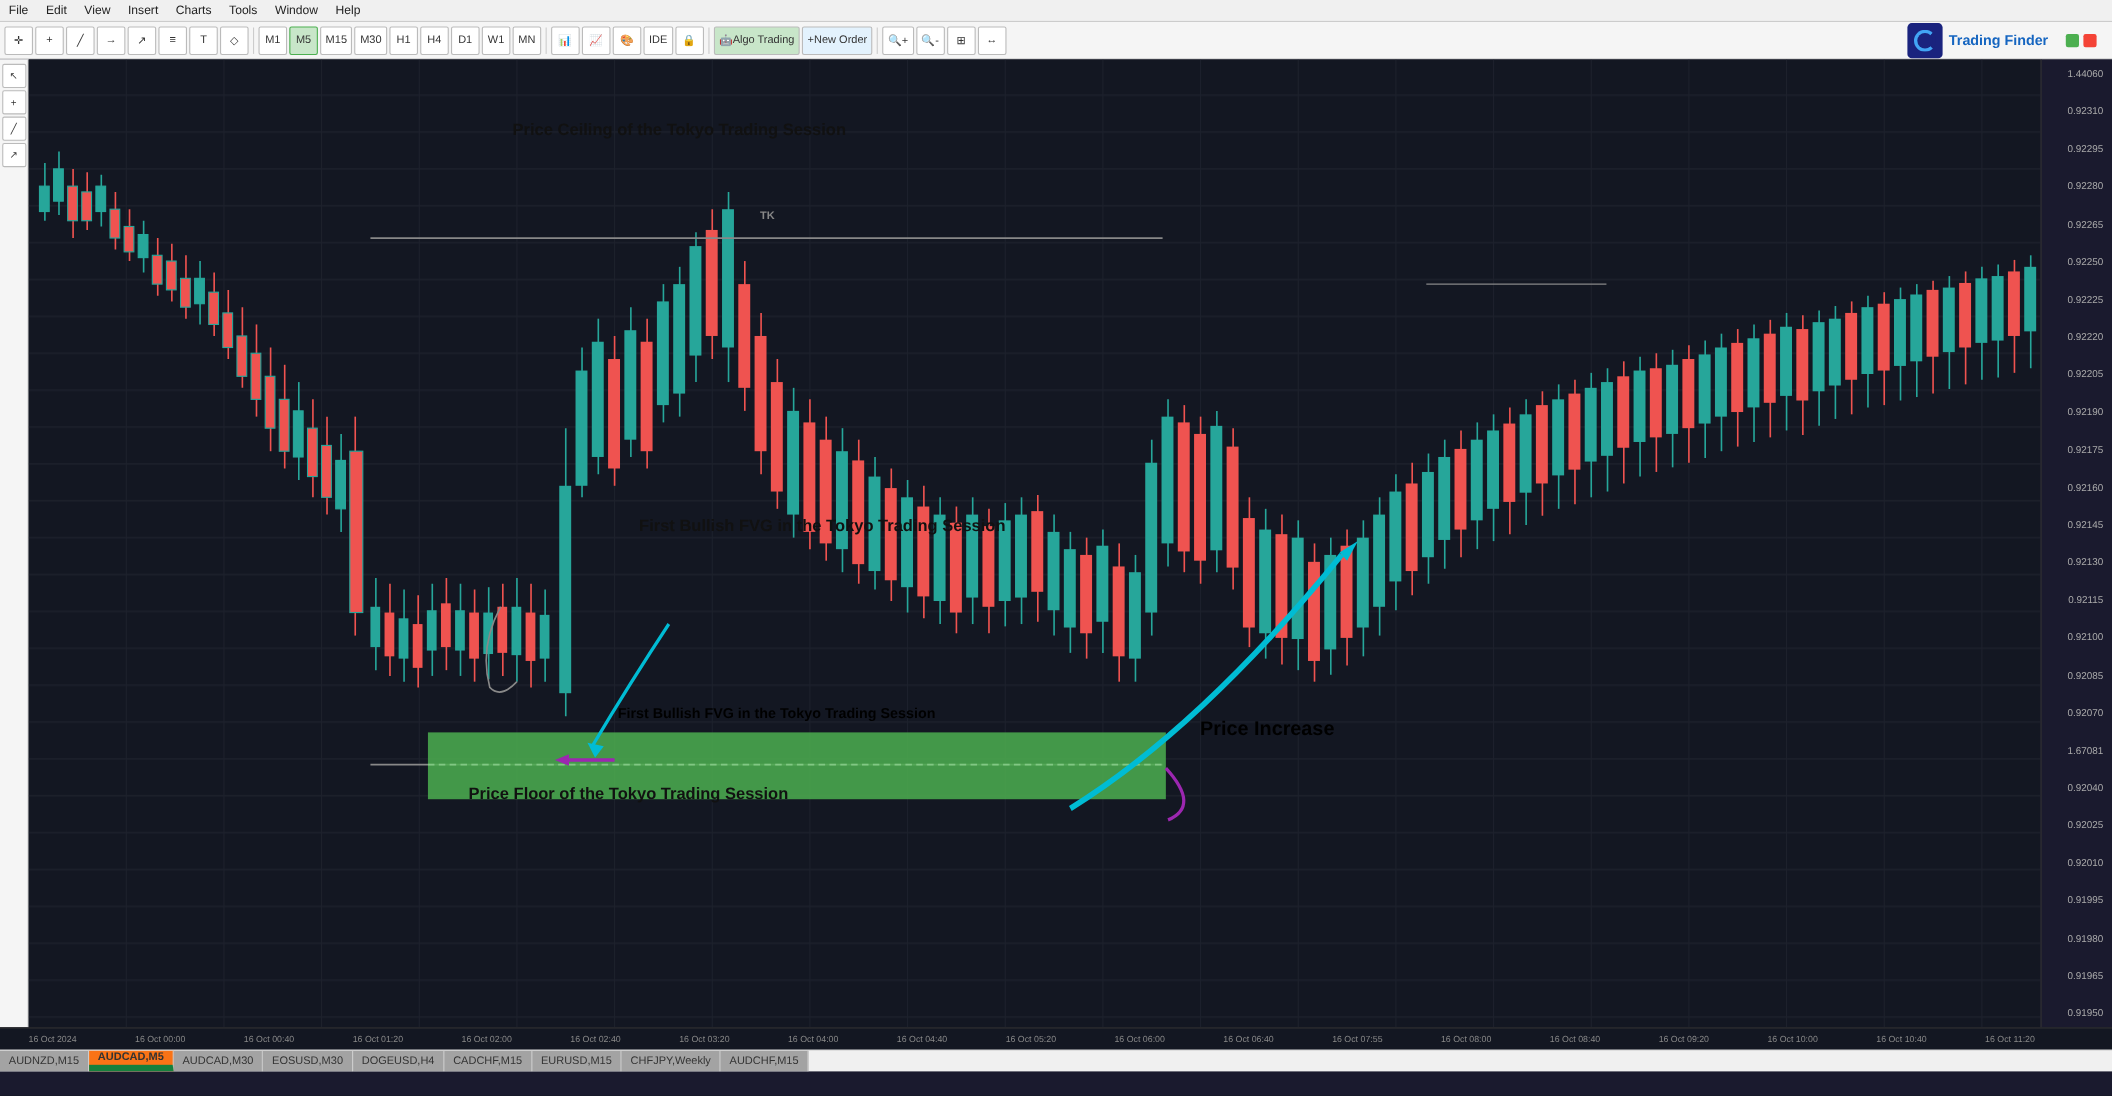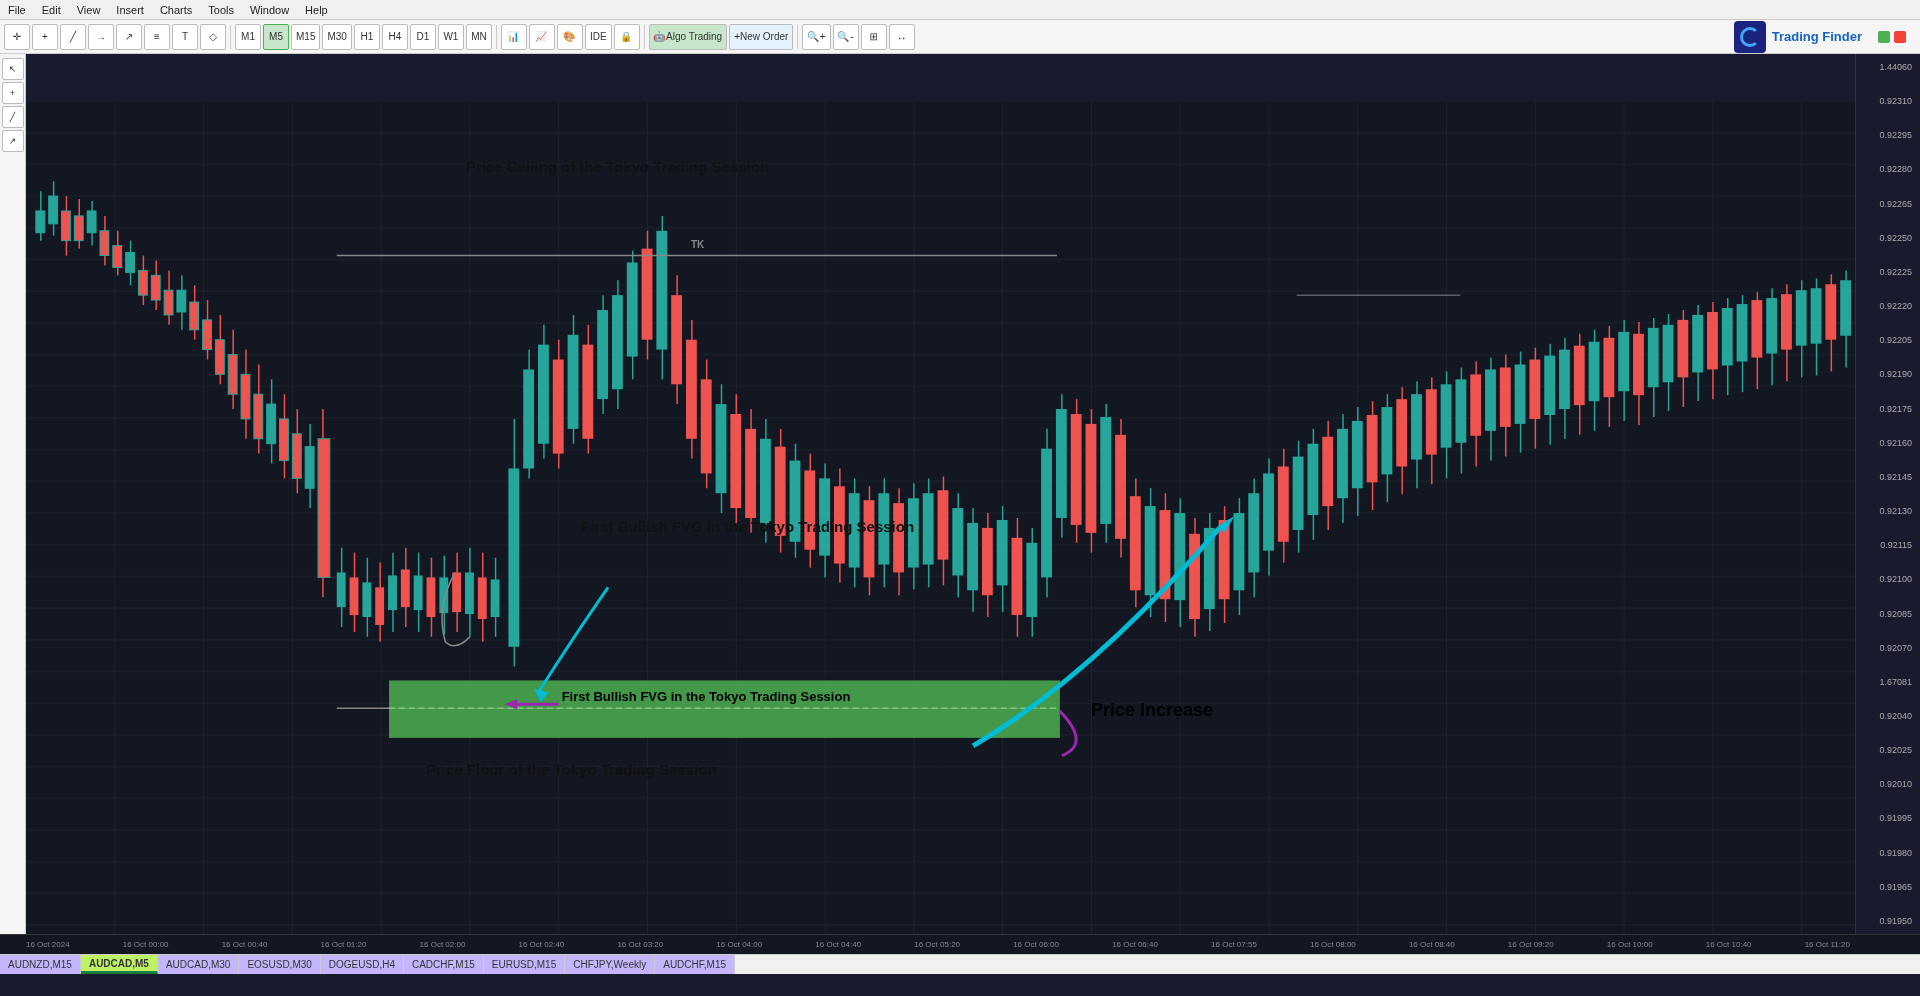--- a/index.html
+++ b/index.html
@@ -28,41 +28,41 @@
 
     
     .left-toolbar {
       width: 26px; background: #f5f5f5; border-right: 1px solid #ccc;
       display: flex; flex-direction: column; align-items: center; gap: 2px; padding-top: 4px;
     }
     .lt-btn { width: 22px; height: 22px; border: 1px solid #bbb; background: #fff; border-radius: 2px; font-size: 9px; cursor: pointer; display: flex; align-items: center; justify-content: center; color: #333; }
 
     
     .chart-main {
-      flex: 1; position: relative; overflow: hidden; background: #131722; margin-top: 48px;
+      flex: 1; position: relative; overflow: hidden; background: #131722;
     }
 
     
     .chart-svg { width: 100%; height: 100%; }
 
     
     .price-axis {
       width: 65px; background: #1a1a2e; border-left: 1px solid #333;
       display: flex; flex-direction: column; justify-content: space-between;
       padding: 4px 2px; font-size: 9px; color: #aaa;
     }
     .price-label { text-align: right; padding-right: 4px; white-space: nowrap; }
 
     
     .bottom-tabs {
       width: 100%; height: 20px; background: #f0f0f0; border-top: 1px solid #ccc;
       display: flex; align-items: center; font-size: 10px; overflow: hidden;
     }
-    .tab-item { padding: 0 8px; height: 100%; display: flex; align-items: center; border-right: 1px solid #ccc; cursor: pointer; white-space: nowrap; background: #c4b5fd; color: #333; }
-    .tab-item.active { background: #bef264; border-bottom: 3px solid #15803d; font-weight: bold; }
+    .tab-item { padding: 0 8px; height: 100%; display: flex; align-items: center; border-right: 1px solid #ccc; cursor: pointer; white-space: nowrap; background: #a3a3a3; color: #333; }
+    .tab-item.active { background: #f97316; border-bottom: 6px solid #15803d; font-weight: bold; }
 
     
     .annotation-layer {
       position: absolute; top: 0; left: 0; width: 100%; height: 100%; pointer-events: none;
     }
 
     
     .symbol-info { position: absolute; top: 4px; left: 30px; font-size: 10px; color: #aaa; }
 
     

